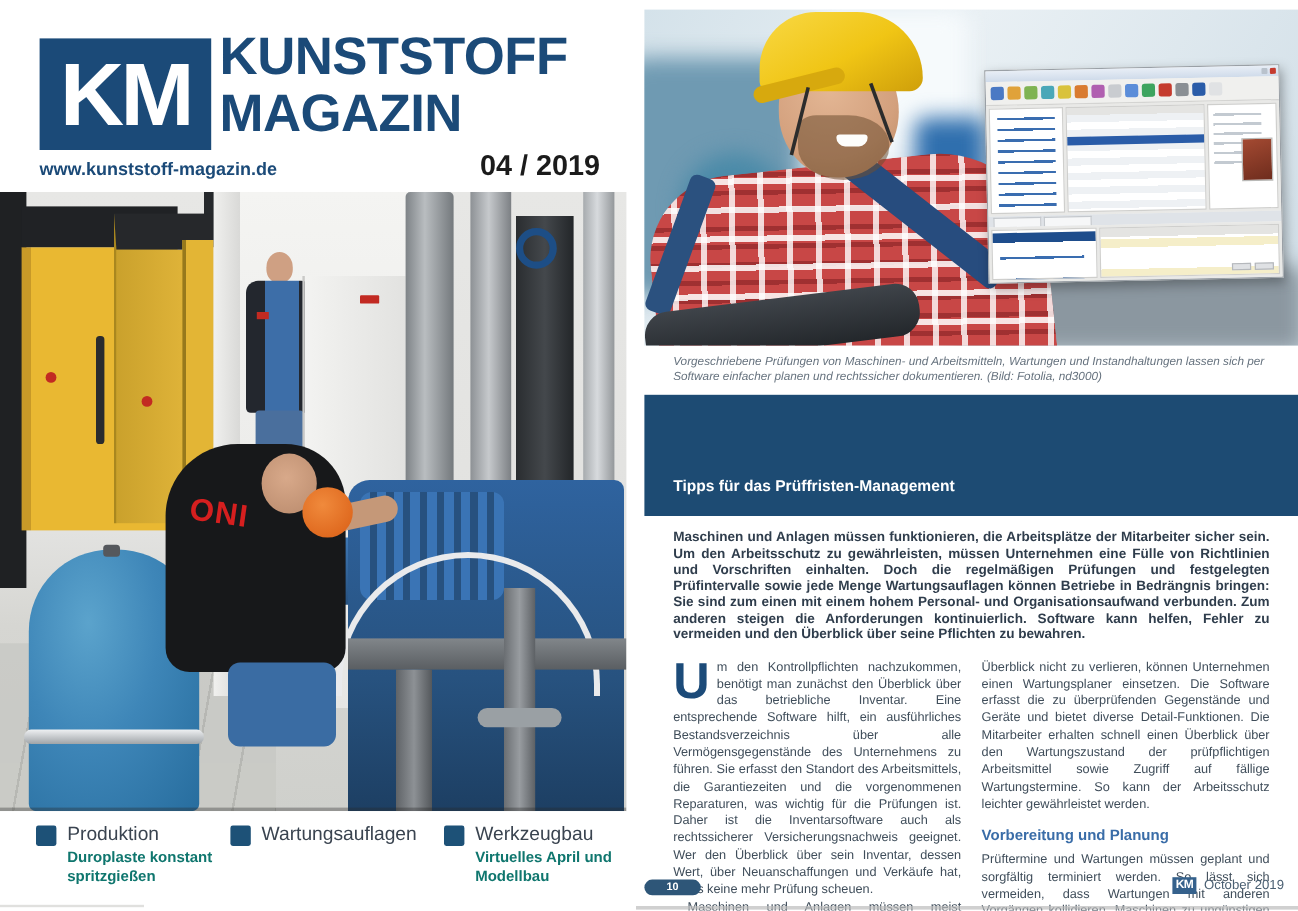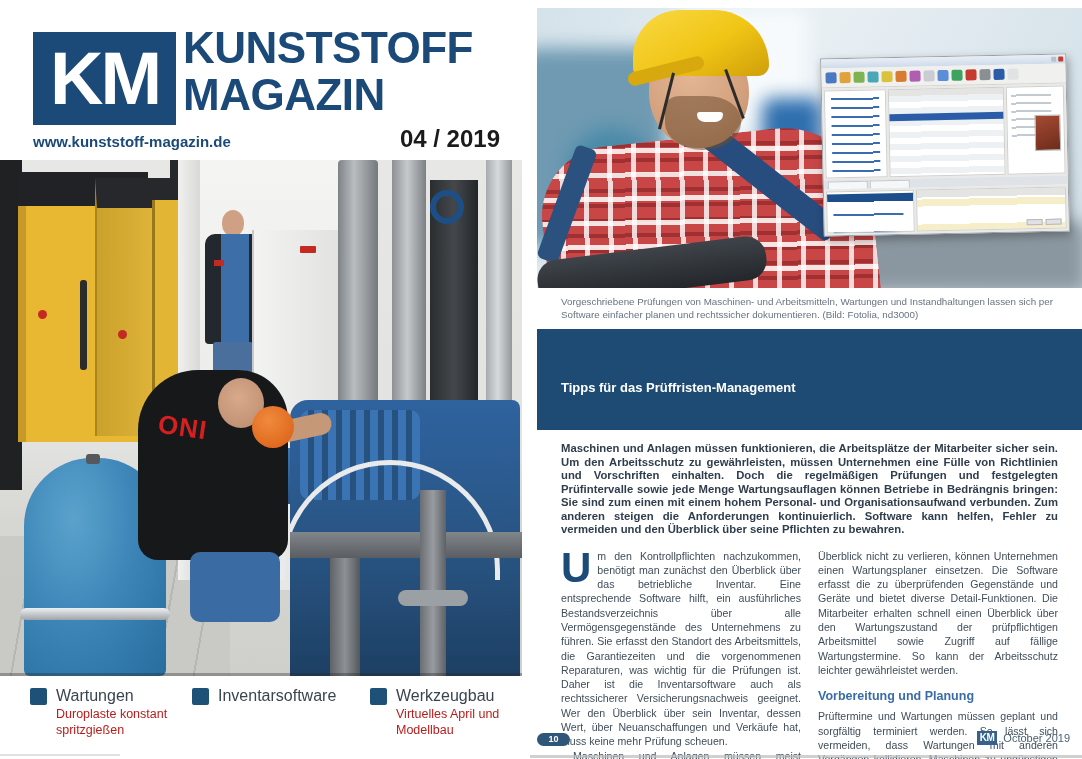--- a/index.html
+++ b/index.html
@@ -68,21 +68,21 @@
   .pump-pipe-d2 { left:420px; top:330px; width:26px; height:186px; background:linear-gradient(90deg,#6a6e72,#989ca0 50%,#5d6165); }
   .pump-flange { left:398px; top:430px; width:70px; height:16px; background:#9aa0a4; border-radius:8px; }
   .white-hose { left:280px; top:300px; width:220px; height:120px; border:5px solid #e9eaec; border-bottom:none; border-radius:120px 120px 0 0; background:transparent; }
   .photo-bottom-line { left:0; bottom:0; width:522px; height:3px; background:rgba(40,40,40,.35); }
 
   
   .topics { position:absolute; left:0; top:676px; width:522px; height:83px; background:#fff; }
   .topic { position:absolute; top:10px; display:flex; gap:9px; }
   .topic .bullet { width:17px; height:17px; background:#1d5177; border-radius:2px; margin-top:2px; flex:none; }
   .topic h3 { font-size:16px; font-weight:normal; color:#3a4450; line-height:19px; }
-  .topic p { font-size:12.5px; font-weight:normal; color:#b91c1c; line-height:16px; margin-top:1px; width:150px; }
+  .topic p { font-size:12.5px; font-weight:bold; color:#0f766e; line-height:16px; margin-top:1px; width:150px; }
   .t1 { left:30px; } .t2 { left:192px; } .t3 { left:370px; }
 
   
   .page-right { position:absolute; left:537px; top:8px; width:545px; height:747px; background:#fff; }
 
   .article-photo { position:relative; width:545px; height:280px; overflow:hidden;
                    background:linear-gradient(120deg,#d4e2ea 0%,#e9f0f4 40%,#cfdde6 100%); }
   .blob { position:absolute; filter:blur(9px); }
   .blob-machine { left:-20px; top:40px; width:150px; height:200px; background:#6f9ab2; border-radius:20px; }
   .blob-teal { left:30px; top:120px; width:90px; height:90px; background:#4a8aa8; border-radius:50%; }
@@ -146,36 +146,36 @@
   .sw-nav { width:88px; background:#fff; border:1px solid #cfcfcd;
             background-image:linear-gradient(180deg,#1e4d8c 0 8px,transparent 8px),
               repeating-linear-gradient(180deg,transparent 0 10px,#3a6db0 10px 12px,transparent 12px 18px);
             background-size:100% 100%,70px 100%; background-repeat:no-repeat; background-position:0 2px,6px 12px; }
   .sw-grid { flex:1; background:#fff; border:1px solid #cfcfcd;
              background-image:linear-gradient(180deg,#e4e4e2 0 7px,transparent 7px),
                repeating-linear-gradient(180deg,transparent 0 9px,#f5eec9 9px 16px,transparent 16px 25px); position:relative; }
   .sw-btns { position:absolute; right:4px; bottom:3px; display:flex; gap:3px; }
   .sw-btns i { width:16px; height:6px; background:#dfe1e4; border:1px solid #b5b8bc; display:block; }
 
-  .caption { margin:7px 24px 0; font-size:9.8px; color:#67737f; line-height:13px; width:500px; }
+  .caption { margin:7px 24px 0; font-size:9.8px; font-style:italic; color:#67737f; line-height:13px; width:500px; }
 
   .title-band { margin-top:8px; width:545px; height:101px; background:#1d4b73; color:#fff; padding:12px 0 0 24px; }
   .title-band h1 { font-size:27px; line-height:32px; font-weight:bold; letter-spacing:-.3px; }
-  .title-band .subtitle { font-size:13px; font-weight:bold; margin-top:7px; }
+  .title-band .subtitle { font-size:13px; font-weight:bold; margin-top:24px; }
 
   .intro { margin:12px 24px 12px; font-size:11.3px; font-weight:bold; color:#2f3d4c; line-height:13.5px; text-align:justify; }
 
   .columns { display:flex; gap:17px; margin:10px 24px 0; }
   .col { width:240px; font-size:10.6px; color:#3f4d5a; line-height:14.3px; text-align:justify; hyphens:auto; }
   .col p + p { margin-top:0; text-indent:12px; }
   .dropcap { float:left; font-size:42px; line-height:34px; font-weight:bold; color:#1c4b79; padding:2px 6px 0 0; }
   .col h2 { font-size:12.5px; color:#3a6da8; font-weight:bold; margin:12px 0 6px; text-align:left; }
 
   .page-footer { position:absolute; left:0; bottom:6px; width:545px; height:16px; }
-  .page-badge { position:absolute; left:0; top:0; width:33px; height:13px; background:#2e5678; border-radius:7px;
+  .page-badge { position:absolute; left:0; top:0; width:47px; height:13px; background:#2e5678; border-radius:7px;
                 color:#fff; font-size:9px; font-weight:bold; text-align:center; line-height:13px; }
   .footer-right { position:absolute; right:12px; top:-2px; display:flex; align-items:center; gap:6px; }
   .km-mini { display:inline-block; background:#35618c; color:#fff; font-weight:bold; font-size:10px;
              padding:1px 3px; line-height:12px; letter-spacing:-.5px; }
   .footer-date { color:#4a5f72; font-size:11px; }
 
   .scan-shadow { position:absolute; left:530px; bottom:1px; width:552px; height:3px; background:#bcbcbc; opacity:.7; }
   .scan-shadow-left { position:absolute; left:0; bottom:3px; width:120px; height:2px; background:#e0e0de; }
 </style>
 </head>
@@ -238,28 +238,28 @@
       <div class="cp oni-shirt">ONI</div>
       <div class="cp worker2-legs"></div>
       <div class="cp orange-valve"></div>
       <div class="cp photo-bottom-line"></div>
     </div>
 
     <footer class="topics">
       <div class="topic t1">
         <span class="bullet"></span>
         <div>
-          <h3>Wartungen</h3>
+          <h3>Produktion</h3>
           <p>Duroplaste konstant spritzgießen</p>
         </div>
       </div>
       <div class="topic t2">
         <span class="bullet"></span>
         <div>
-          <h3>Inventarsoftware</h3>
+          <h3>Wartungsauflagen</h3>
         </div>
       </div>
       <div class="topic t3">
         <span class="bullet"></span>
         <div>
           <h3>Werkzeugbau</h3>
           <p>Virtuelles April und Modellbau</p>
         </div>
       </div>
     </footer>

